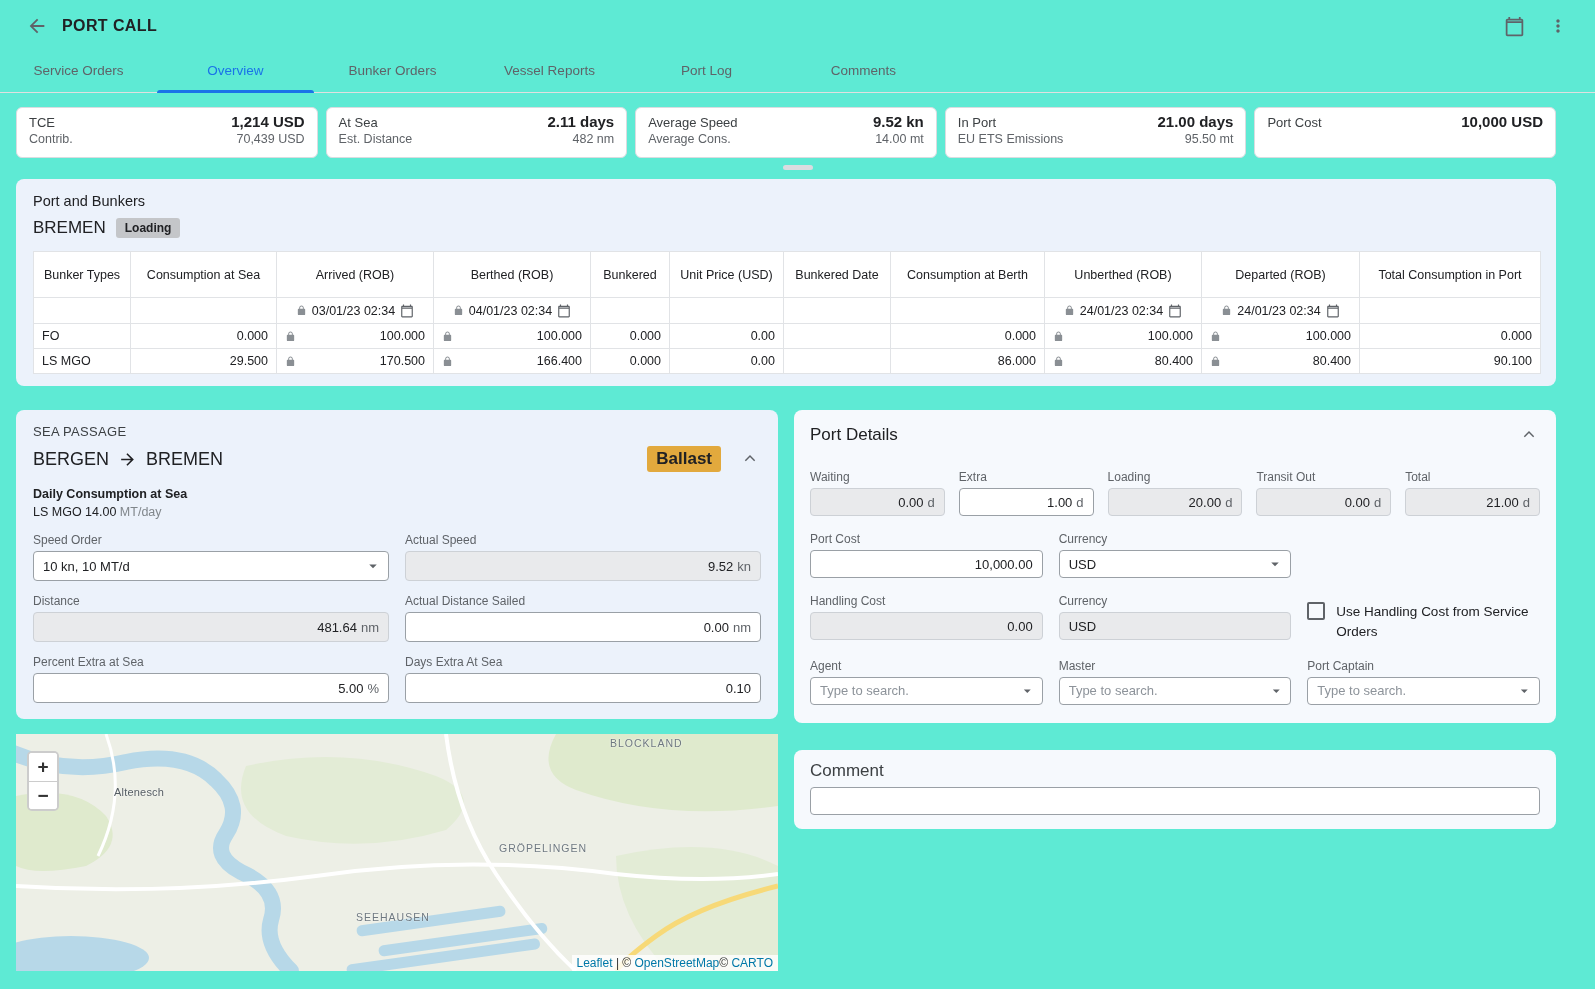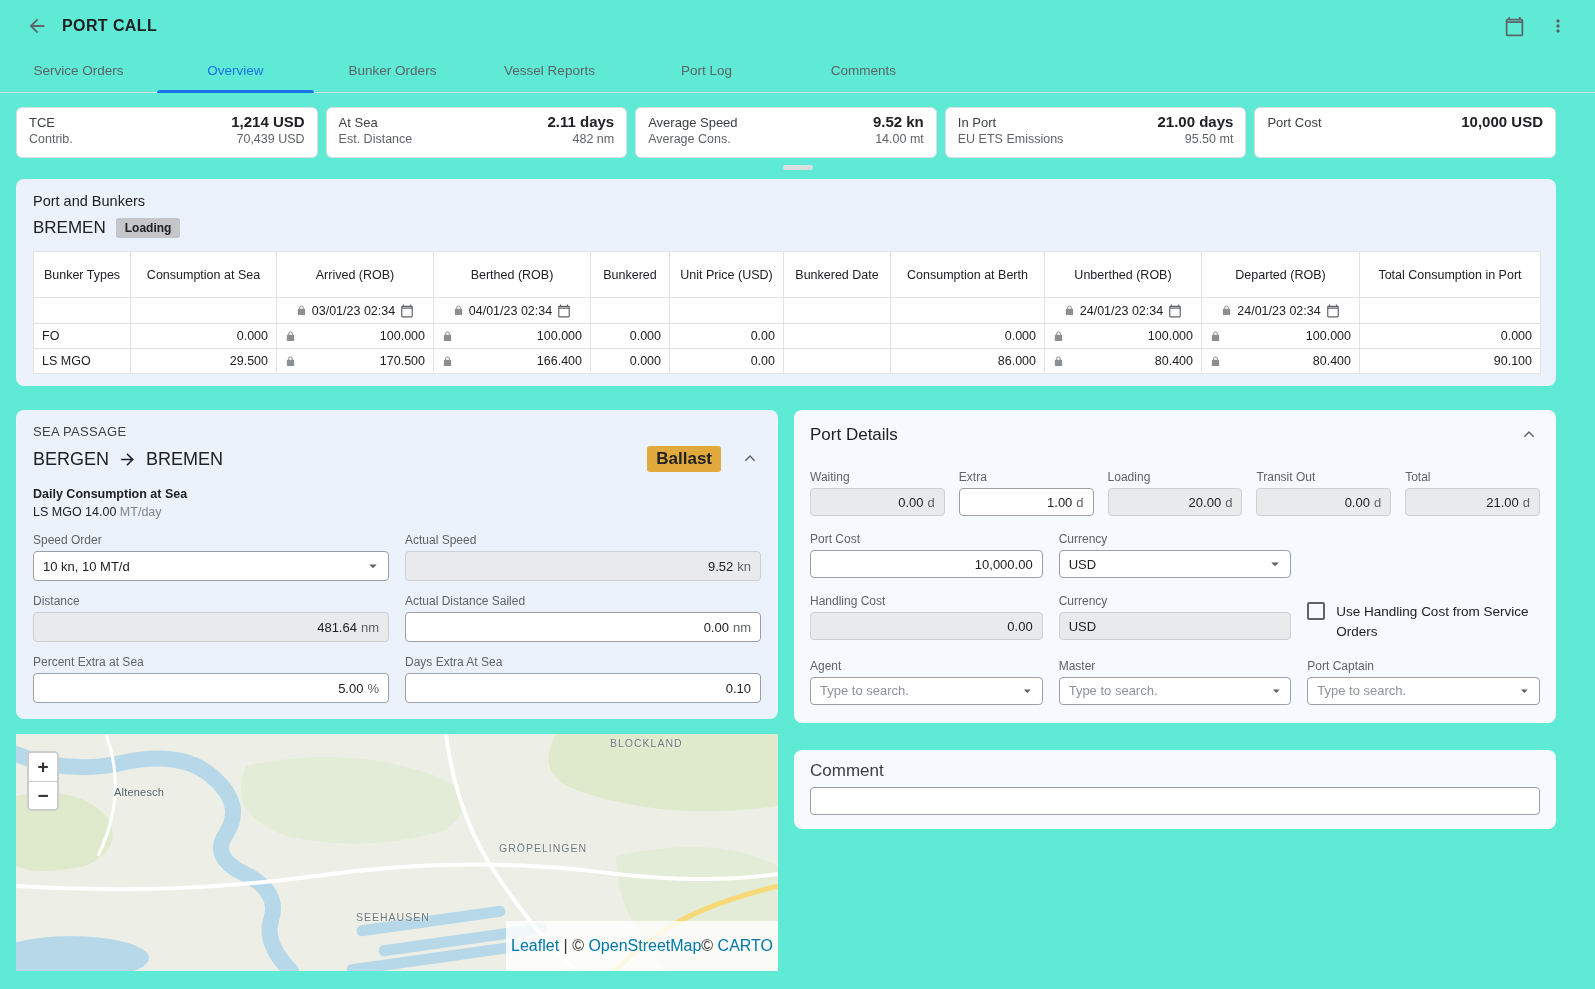--- a/index.html
+++ b/index.html
@@ -72,21 +72,21 @@
   .combo.disabled { background:#e9eaec; border-color:#cdd1d6; cursor:default; }
   .combo input { border:none; background:transparent; width:100%; min-width:0; font:inherit; outline:none; padding:0; }
   .combo input::placeholder { color:#8d939a; }
   
   .map { position:relative; width:762px; height:237px; margin-top:15px; background:#edefe6; overflow:hidden; }
   .map-label { position:absolute; color:#6e7880; font-size:10.5px; letter-spacing:1px; text-shadow:0 0 2px #fff; }
   .map-label.town { letter-spacing:.2px; font-size:11px; color:#555d63; }
   .zoom-ctl { position:absolute; top:17px; left:11px; border:2px solid rgba(0,0,0,.2); border-radius:5px; overflow:hidden; background:#fff; }
   .zoom-btn { width:28px; height:28px; display:flex; align-items:center; justify-content:center; font-size:19px; font-weight:700; color:#333; background:#fff; cursor:pointer; }
   .zoom-btn + .zoom-btn { border-top:1px solid #ccc; }
-  .attribution { position:absolute; right:0; bottom:0; background:rgba(255,255,255,.8); font-size:16px; color:#333; padding:16px 5px;margin-top:32px; }
+  .attribution { position:absolute; right:0; bottom:0; background:rgba(255,255,255,.8); font-size:12px; color:#333; padding:1px 5px;margin-top:32px; }
   .attribution a { color:#0078a8; text-decoration:none; cursor:pointer; }
   
   .pd-card { padding:14px 16px 18px 16px; min-height:289px; }
   .pd-title-row { display:flex; align-items:center; justify-content:space-between; }
   .pd-title { font-size:17px; color:#202124; }
   .pd-durations { display:grid; grid-template-columns:repeat(5,1fr); gap:14px; margin-top:24px; }
   .pd-durations .input, .pd-grid .input, .pd-grid .combo { height:28px; }
   .pd-grid { display:grid; grid-template-columns:1fr 1fr 1fr; column-gap:16px; margin-top:16px; }
   .checkbox-row { display:flex; align-items:flex-start; gap:11px; margin-top:8px; cursor:pointer; }
   .checkbox { width:18px; height:18px; border:2px solid #5f6368; border-radius:2px; flex:none; background:transparent; }

